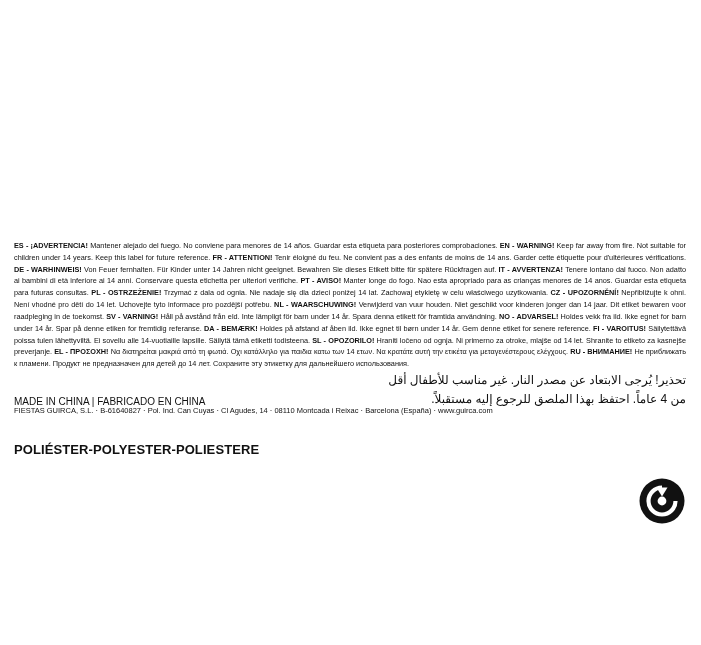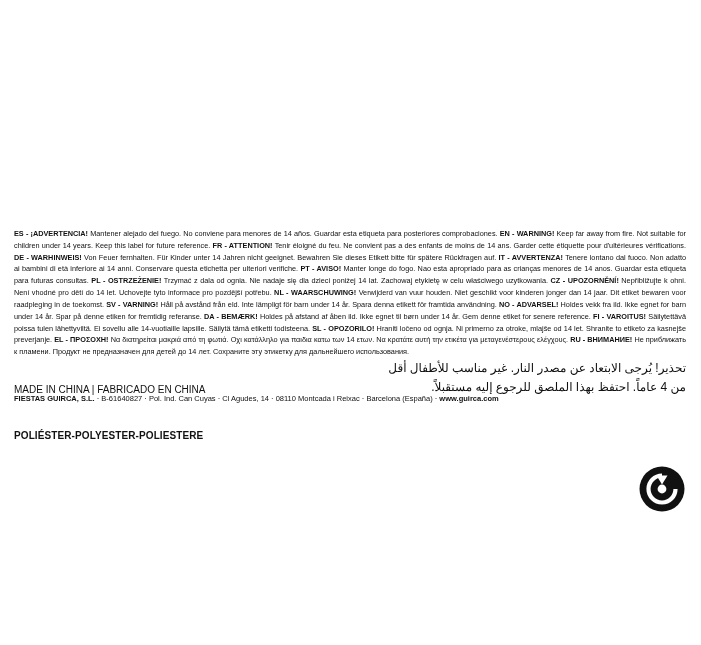--- a/index.html
+++ b/index.html
@@ -11,21 +11,21 @@
     width: 701px;
     height: 645px;
     font-family: "Liberation Sans", sans-serif;
     color: #1a1a1a;
     position: relative;
     overflow: hidden;
   }
   .page {
     position: absolute;
     left: 0;
-    top: 0;
+    top: 12px;
     width: 701px;
     height: 517px;
   }
   .warning-block {
     position: absolute;
     left: 14px;
     top: 228px;
     width: 672px;
     font-size: 7.3px;
     line-height: 1.62;
@@ -52,27 +52,27 @@
   }
   .company {
     position: absolute;
     left: 14px;
     top: 393px;
     font-size: 7.5px;
     line-height: 1.6;
     color: #111111;
   }
   .company b {
-    font-weight: bold;
+    font-weight: normal;
   }
   .material {
     position: absolute;
     left: 14px;
     top: 430px;
-    font-size: 10px;
+    font-size: 13px;
     font-weight: bold;
     letter-spacing: 0.1px;
     color: #111111;
   }
   .recycle-icon {
     position: absolute;
     right: 16px;
     top: 466px;
     width: 46px;
     height: 46px;

